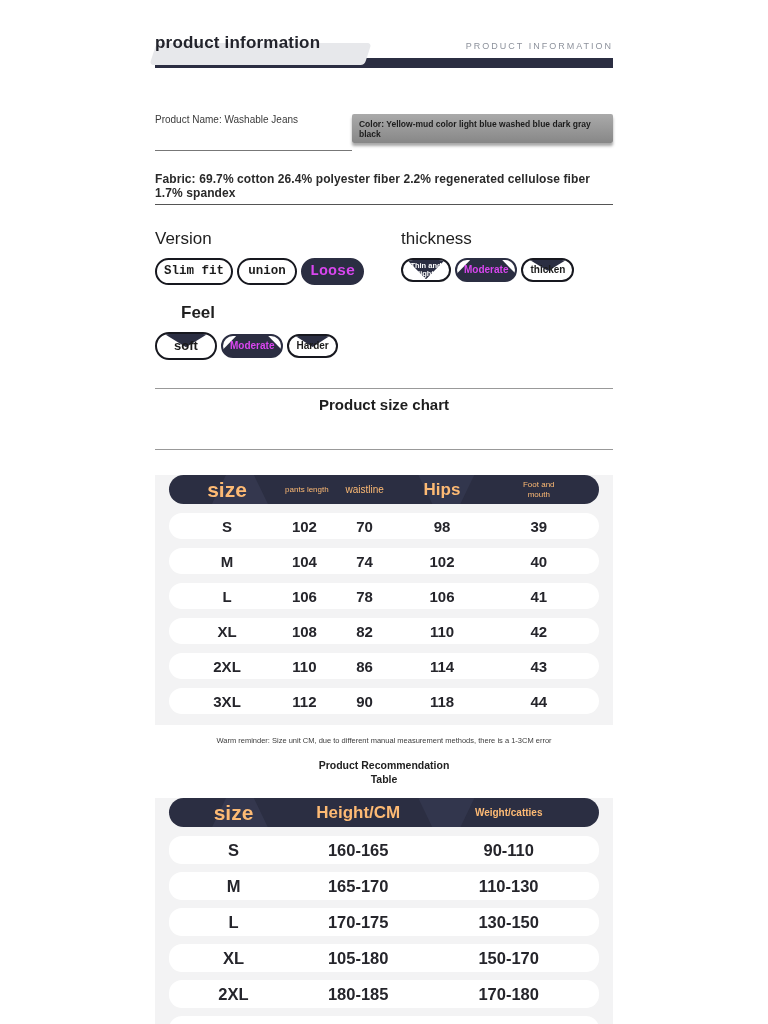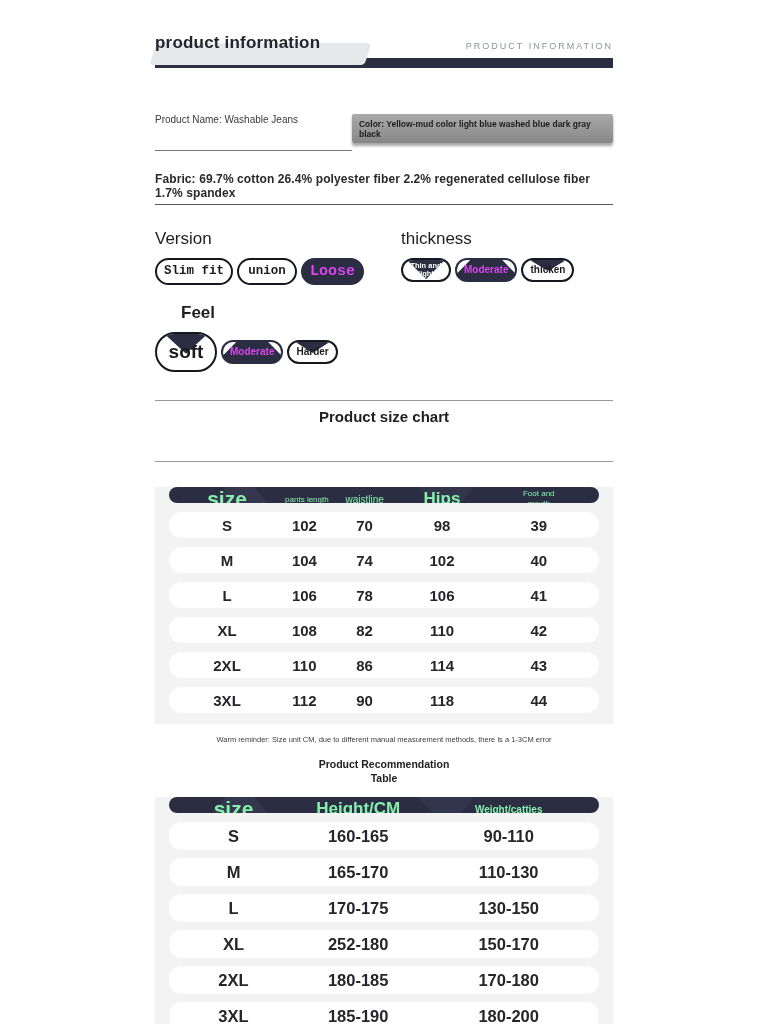--- a/index.html
+++ b/index.html
@@ -23,36 +23,36 @@
   
   .attrs{margin-top:24px;display:grid;grid-template-columns:232px 1fr;column-gap:14px;row-gap:18px;}
   .attr-label{font-size:17px;color:#1f1f1f;margin-bottom:9px;}
   .attr-label.big{font-size:17px;font-weight:bold;margin-left:26px;}
   .pills{display:flex;gap:4px;align-items:center;}
   .pill{position:relative;overflow:hidden;height:24px;min-width:50px;padding:0 7px;border:2px solid #17181f;border-radius:999px;background:#fff;display:flex;align-items:center;justify-content:center;font-weight:bold;font-size:10px;color:#1b1b1b;box-sizing:border-box;text-align:center;cursor:pointer;}
   .pill span{position:relative;z-index:1;line-height:1.05;}
   .pill.ver{height:27px;font-size:12.5px;min-width:60px;font-family:Liberation Mono, monospace;}
   .pill.selected{background:#2b2e42;border-color:#2b2e42;color:#d946ef;}
   .pill.selected.ver{font-size:15px;}
-  .pill.big-text{font-size:19px;height:40px;min-width:62px;justify-content:center;}
+  .pill.big-text{font-size:13px;height:28px;min-width:62px;justify-content:center;}
   .pill.wedge::before{content:"";position:absolute;top:0;left:50%;transform:translateX(-50%);width:74%;height:55%;background:#2b2e42;clip-path:polygon(0 0,100% 0,50% 100%);}
   .pill.big-wedge::before{height:96%;width:82%;clip-path:polygon(0 0,100% 0,50% 100%);}
   .pill.on-dark{font-size:7.5px;}
   .pill.on-dark span{color:#fff;white-space:pre-line;}
   .pill.notch::before,.pill.notch::after{content:"";position:absolute;top:0;width:26%;height:78%;background:#fff;}
   .pill.notch::before{left:-2px;clip-path:polygon(0 0,100% 0,0 100%);}
   .pill.notch::after{right:-2px;clip-path:polygon(0 0,100% 0,100% 100%);}
 
   
   .divider{margin-top:28px;border-top:1px solid #999;}
   .sec-title{text-align:center;font-size:15px;font-weight:bold;padding:7px 0 8px;color:#1e1e1e;}
 
   
   .panel{margin-top:25px;background:#f3f3f4;padding-bottom:2px;}
-  .t-head{height:16px;margin:0 14px;background:#2b2e42;border-radius:15px;display:grid;align-items:center;color:#86efac;position:relative;overflow:hidden;}
+  .t-head{height:29px;margin:0 14px;background:#2b2e42;border-radius:15px;display:grid;align-items:center;color:#fdba74;position:relative;overflow:hidden;}
   .t-head::before{content:"";position:absolute;left:10%;top:0;width:13%;height:100%;background:#3c405a;clip-path:polygon(25% 0,75% 0,100% 100%,0 100%);opacity:.55;}
   .t-head::after{content:"";position:absolute;left:58%;top:0;width:13%;height:100%;background:#3c405a;clip-path:polygon(0 0,100% 0,75% 100%,25% 100%);opacity:.45;}
   .hc{text-align:center;position:relative;z-index:1;}
   .t1 .t-head,.t1 .t-row{grid-template-columns:27% 9% 19% 17% 28%;}
   .t2 .t-head,.t2 .t-row{grid-template-columns:30% 28% 42%;}
   .t1 .hc-0{font-size:21px;font-weight:bold;}
   .t1 .hc-1{font-size:8px;white-space:nowrap;}
   .t1 .hc-2{font-size:10px;}
   .t1 .hc-3{font-size:17px;font-weight:bold;}
   .t1 .hc-4{font-size:8px;line-height:1.25;max-width:46px;justify-self:center;}
@@ -218,21 +218,21 @@
           <div class="tc tc-1">165-170</div>
           <div class="tc tc-2">110-130</div>
         </div>
         <div class="t-row">
           <div class="tc tc-0">L</div>
           <div class="tc tc-1">170-175</div>
           <div class="tc tc-2">130-150</div>
         </div>
         <div class="t-row">
           <div class="tc tc-0">XL</div>
-          <div class="tc tc-1">252-180</div>
+          <div class="tc tc-1">105-180</div>
           <div class="tc tc-2">150-170</div>
         </div>
         <div class="t-row">
           <div class="tc tc-0">2XL</div>
           <div class="tc tc-1">180-185</div>
           <div class="tc tc-2">170-180</div>
         </div>
         <div class="t-row">
           <div class="tc tc-0">3XL</div>
           <div class="tc tc-1">185-190</div>

